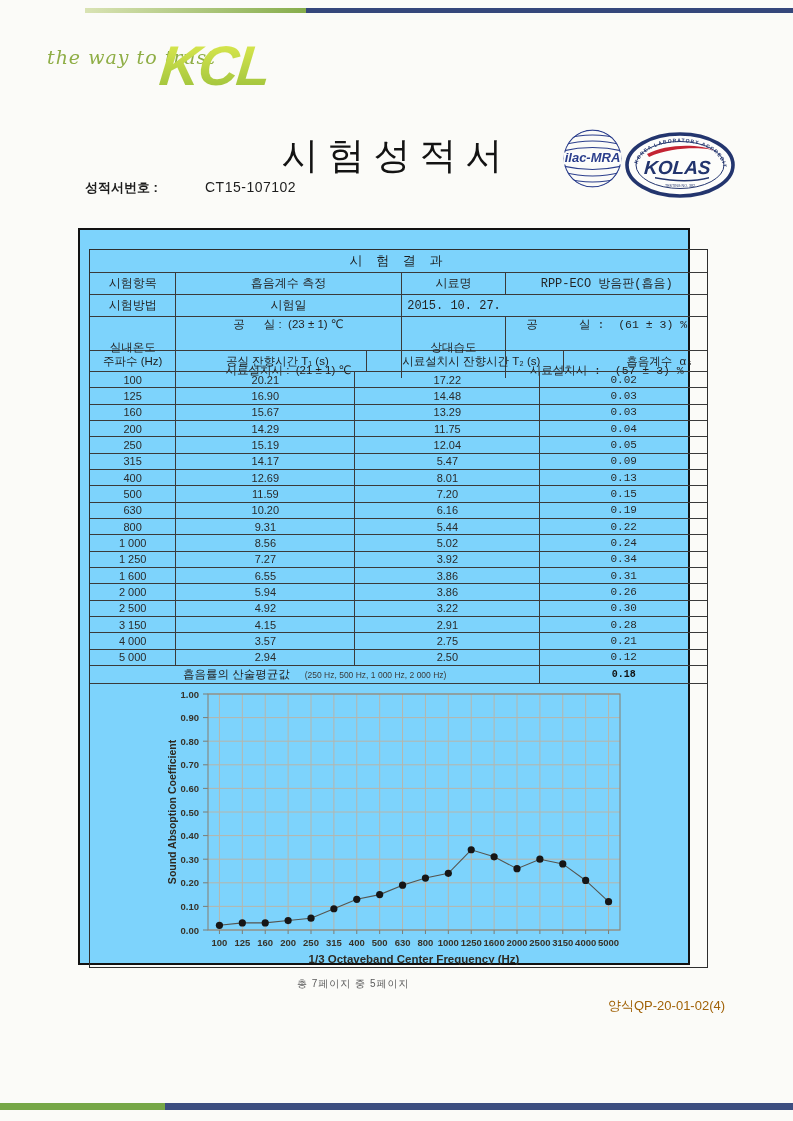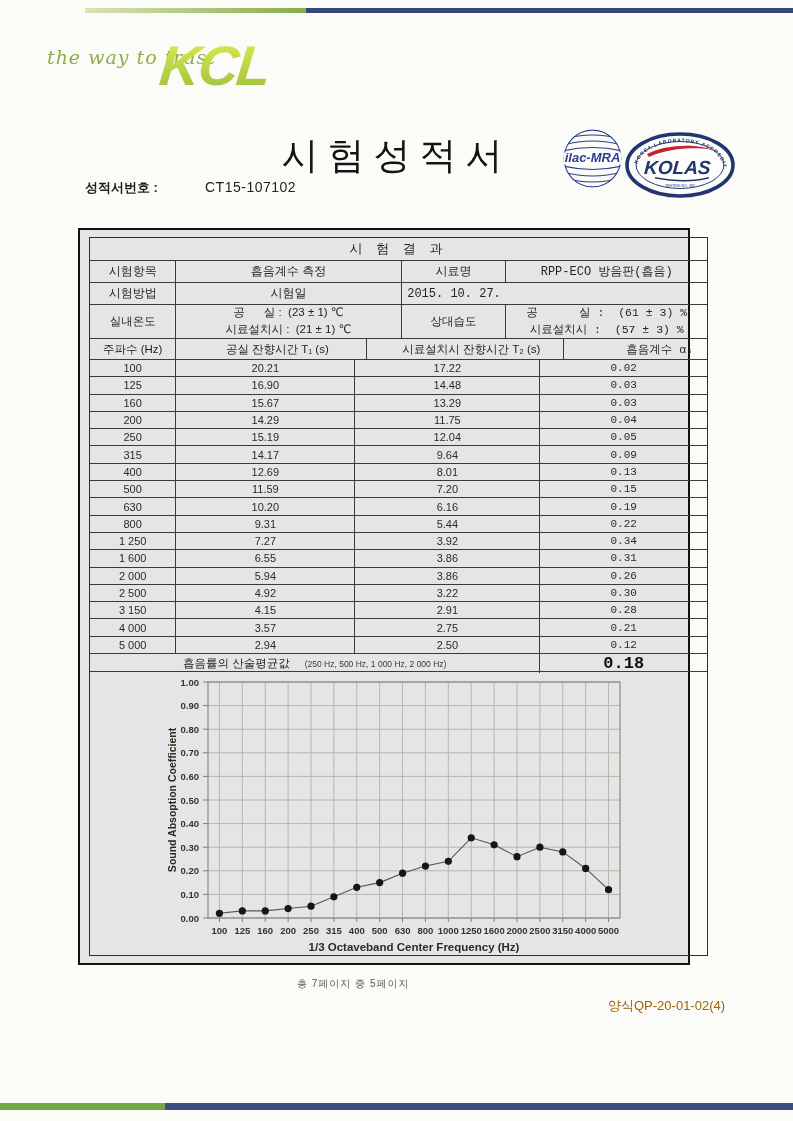--- a/index.html
+++ b/index.html
@@ -35,45 +35,45 @@
     font-size:37px;font-weight:normal;letter-spacing:9px;color:#131313;
   }
   .report-line{left:85px;top:179px;font-size:13px;font-weight:bold;color:#1d1d1d;}
   .report-no{left:205px;top:179px;font-size:14px;color:#1d1d1d;letter-spacing:.5px;}
   
   .ilac{left:561px;top:127px;}
   .kolas{left:625px;top:132px;}
   
   .outer-box{
     left:78px;top:228px;width:612px;height:737px;box-sizing:border-box;
-    border:2.5px solid #121212;background:#e5e5e5;
-    padding:7px 14px 4px 9px;
+    border:2.5px solid #121212;background:#7dd3fc;
+    padding:19px 14px 4px 9px;
   }
   .inner-box{
     width:619px;height:719px;box-sizing:border-box;border:1px solid #2e2e2e;
     display:flex;flex-direction:column;
   }
   .trow{box-sizing:border-box;border-bottom:1px solid #3a3a3a;display:grid;align-items:center;}
   .trow:last-child{border-bottom:none;}
   .row-title{height:23px;grid-template-columns:100%;text-align:center;
     font-size:13px;letter-spacing:5px;color:#1c1c1c;}
   .row-info{height:22px;grid-template-columns:14% 36.5% 17% 32.5%;font-size:12px;color:#242424;}
   .row-temp{height:34px;grid-template-columns:14% 36.5% 17% 32.5%;font-size:11.5px;color:#242424;}
   .row-cols{height:21px;grid-template-columns:14% 29% 30% 27%;font-size:11.5px;color:#1e1e1e;gap:12px;}
   .cell{height:100%;display:flex;align-items:center;justify-content:center;
     border-right:1px solid #3a3a3a;text-align:center;white-space:pre;}
   .cell:last-child{border-right:none;font-family:Liberation Mono, monospace;}
-  .two-line{display:flex;flex-direction:column;justify-content:space-between;line-height:1.35;}
+  .two-line{display:flex;flex-direction:column;justify-content:flex-start;line-height:1.35;gap:30px;}
   .data-rows{display:flex;flex-direction:column;height:294px;}
   .drow{flex:1;display:grid;grid-template-columns:14% 29% 30% 27%;
     border-bottom:1px solid #3a3a3a;box-sizing:border-box;font-size:11px;color:#2a2a2a;}
   .row-summary{height:18px;grid-template-columns:73% 27%;font-size:11.5px;}
   .sum-label{gap:15px;}
   .sum-note{font-size:8.5px;color:#3a3a3a;letter-spacing:0;}
-  .sum-value{font-weight:bold;font-size:17px;color:#101010;}
+  .sum-value{font-weight:bold;font-size:10px;color:#101010;}
   .chart-zone{flex:1;position:relative;}
   .chart-zone svg{position:absolute;left:0;top:0;}
   svg text.tick{font:bold 9.5px "Liberation Sans",sans-serif;fill:#37332a;}
   svg text.axis-title{font:bold 11.5px "Liberation Sans",sans-serif;fill:#2e2a22;}
   svg text.axis-title-y{font:bold 10.5px "Liberation Sans",sans-serif;fill:#2e2a22;}
   
   .footer-page{left:297px;top:977px;font-size:10px;color:#5a5a5a;letter-spacing:1px;}
   .footer-form{left:608px;top:997px;font-size:13px;color:#a16207;}
 </style>
 </head>
@@ -194,21 +194,21 @@
       </div>
         <div class="drow">
         <div class="cell">250</div>
         <div class="cell">15.19</div>
         <div class="cell">12.04</div>
         <div class="cell">0.05</div>
       </div>
         <div class="drow">
         <div class="cell">315</div>
         <div class="cell">14.17</div>
-        <div class="cell">9.64</div>
+        <div class="cell">5.47</div>
         <div class="cell">0.09</div>
       </div>
         <div class="drow">
         <div class="cell">400</div>
         <div class="cell">12.69</div>
         <div class="cell">8.01</div>
         <div class="cell">0.13</div>
       </div>
         <div class="drow">
         <div class="cell">500</div>
@@ -220,20 +220,26 @@
         <div class="cell">630</div>
         <div class="cell">10.20</div>
         <div class="cell">6.16</div>
         <div class="cell">0.19</div>
       </div>
         <div class="drow">
         <div class="cell">800</div>
         <div class="cell">9.31</div>
         <div class="cell">5.44</div>
         <div class="cell">0.22</div>
+      </div>
+        <div class="drow">
+        <div class="cell">1 000</div>
+        <div class="cell">8.56</div>
+        <div class="cell">5.02</div>
+        <div class="cell">0.24</div>
       </div>
         <div class="drow">
         <div class="cell">1 250</div>
         <div class="cell">7.27</div>
         <div class="cell">3.92</div>
         <div class="cell">0.34</div>
       </div>
         <div class="drow">
         <div class="cell">1 600</div>
         <div class="cell">6.55</div>

